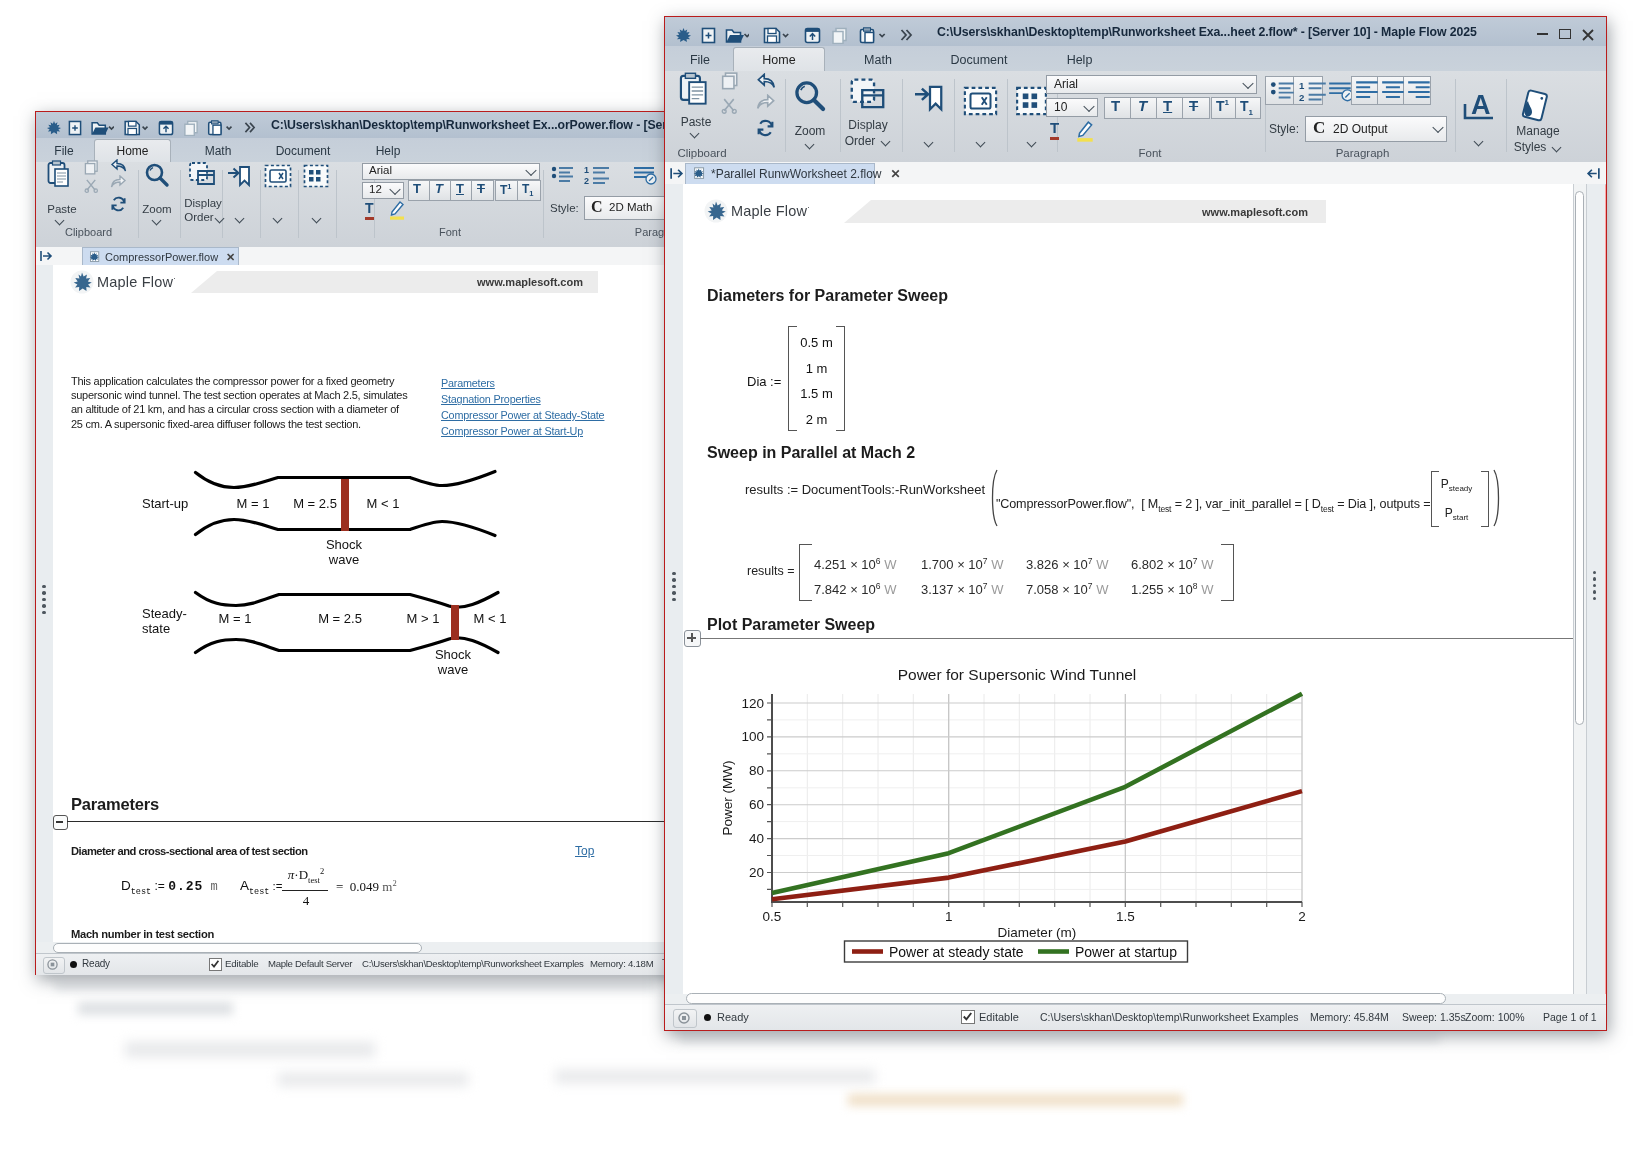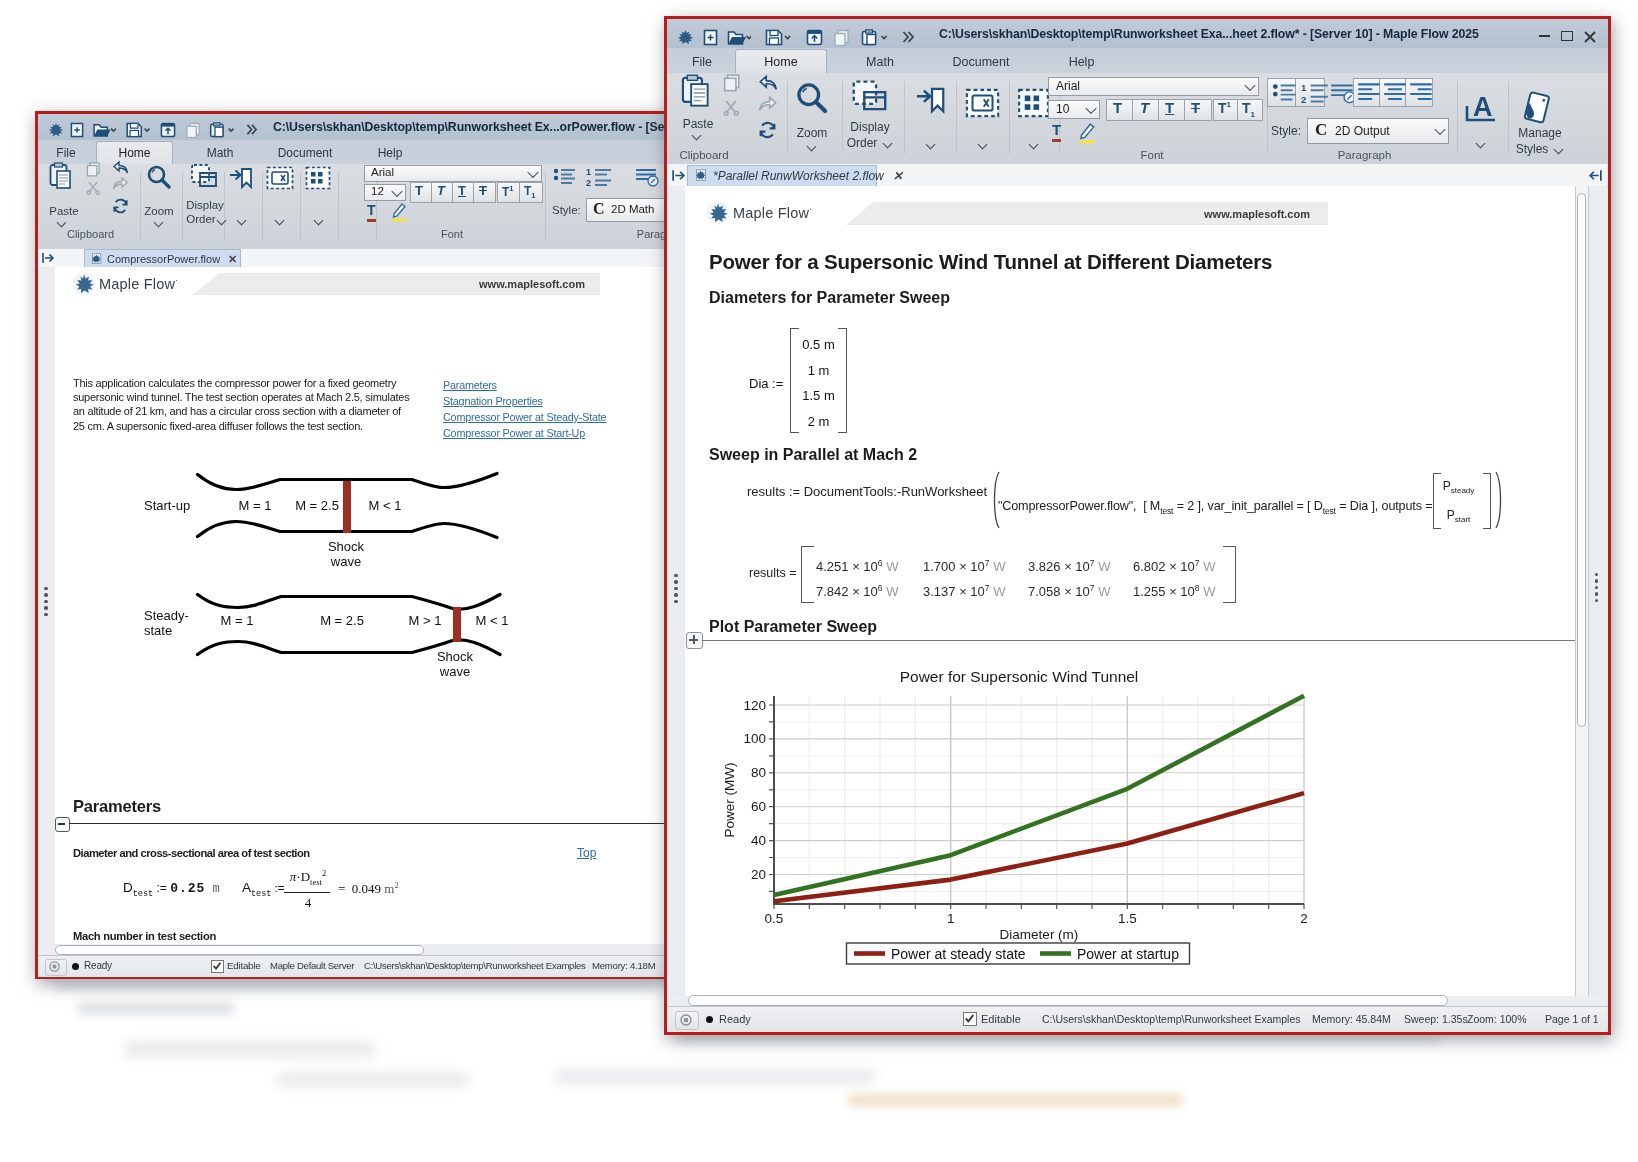--- a/index.html
+++ b/index.html
@@ -1,18 +1,18 @@
 <!DOCTYPE html>
 <html><head>
 <meta charset="utf-8">
 <style>
 html,body{margin:0;padding:0;}
 body{width:1638px;height:1162px;background:#fff;position:relative;overflow:hidden;
   font-family:"Liberation Sans",sans-serif;}
-.win{position:absolute;background:#fef9c3;border:3px solid #b91c1c;box-shadow:2px 5px 16px rgba(60,70,80,.5);}
+.win{position:absolute;background:#fca5a5;border:1px solid #b91c1c;box-shadow:2px 5px 16px rgba(60,70,80,.5);}
 .titlebar{position:absolute;left:0;right:0;top:0;background:linear-gradient(#c0cbd8,#b3c0cf);}
 .titletxt{position:absolute;font-weight:bold;color:#16283c;white-space:nowrap;}
 .menurow{position:absolute;left:0;right:0;background:linear-gradient(#c5ced9,#c9d2db);}
 .menutab{position:absolute;color:#2a3844;text-align:center;}
 .hometab{position:absolute;background:linear-gradient(#e9ebee,#dfe3e7);border:1px solid #a8b1ba;border-bottom:none;border-radius:3px 3px 0 0;text-align:center;color:#222;}
 .ribbon{position:absolute;left:0;right:0;background:linear-gradient(#dadee2,#cdd2d8);border-bottom:1px solid #aab2ba;}
 .rsep{position:absolute;width:1px;background:#bdc4cb;}
 .glabel{position:absolute;text-align:center;color:#49525c;white-space:nowrap;}
 .btxt{position:absolute;text-align:center;color:#333c44;white-space:nowrap;}
 .tabbar{position:absolute;left:0;right:0;background:#f4f5f6;border-bottom:1px solid #c8cdd2;}
@@ -526,39 +526,38 @@
   <div style="position:absolute;left:4px;top:149px;width:15px;height:15px;">
     <svg width="15" height="15" viewBox="0 0 14 14">
         <path d="M2 2 V12 M4 7 H12 M8.5 3.5 L12 7 L8.5 10.5" fill="none" stroke="#1f4e79" stroke-width="1.6"></path>
       </svg>
   </div>
   <div class="abs" style="left:921px;top:149px;width:15px;height:15px;">
     <svg width="15" height="15" viewBox="0 0 14 14">
         <path d="M12 2 V12 M2 7 H10 M5.5 3.5 L2 7 L5.5 10.5" fill="none" stroke="#1f4e79" stroke-width="1.6"></path>
       </svg>
   </div>
-  <div class="doctab" style="left:20px;top:146px;width:188px;height:21px;font-size:12px;line-height:21px;font-style:italic;">
+  <div class="doctab" style="left:20px;top:146px;width:188px;height:21px;font-size:12px;line-height:21px;">
     <svg style="vertical-align:-2px;margin:0 5px 0 7px;" width="13" height="13" viewBox="0 0 16 16">
         <rect x="2" y="1" width="11" height="13" fill="#fff" stroke="#8899a6" stroke-width="1.2"></rect>
         <path d="M8.5 4 L9.6 6.6 L12 5.2 L11.3 7.9 L14 7.5 L12.4 9.8 L15 10.5 L12.5 11.8 L13.8 14 L10.9 13.6 L11 16 L8.5 14.2 L6 16 L6.1 13.6 L3.2 14 L4.5 11.8 L2 10.5 L4.6 9.8 L3.2 7.5 L5.9 7.9 L5.2 5.2 L7.4 6.6 Z" fill="#2a5d8a" transform="translate(-1,-2) scale(0.95)"></path>
       </svg>*Parallel RunwWorksheet 2.flow<span style="margin-left:9px;color:#444;font-weight:bold;">✕</span>
   </div>
 
   <div class="gutter" style="left:0;top:167px;width:18px;height:810px;"></div>
   <div class="canvas" style="left:18px;top:167px;width:891px;height:810px;" id="canvas2">
 
     <svg class="icon" style="left:21px;top:15px;" width="24" height="24" viewBox="0 0 24 24">
         <circle cx="12" cy="12" r="11.5" fill="#f2f4f5"></circle>
         <path d="M12 2.5 L13.6 6.5 L17 4.6 L16.1 8.6 L20.2 8 L17.8 11.4 L21.8 12.4 L18.1 14.4 L20.5 17.6 L16.3 17.1 L16.5 21 L12.7 18.4 L9 21 L9.2 17.1 L5.1 17.6 L7.4 14.4 L3.7 12.4 L7.7 11.4 L5.3 8 L9.4 8.6 L8.5 4.6 L11 6.5 Z" fill="#38678f"></path>
       </svg>
     <div class="abs" style="left:48px;top:19px;font-size:14.5px;color:#3a3f45;letter-spacing:.2px;">Maple Flow<span style="font-size:8px;vertical-align:6px;">·</span></div>
     <div class="abs" style="left:161px;top:16px;width:482px;height:23px;background:#ececec;clip-path:polygon(27px 0,100% 0,100% 100%,0 100%);"></div>
     <div class="abs" style="left:480px;top:22px;width:145px;text-align:right;font-size:11px;font-weight:bold;color:#3a3a3a;">www.maplesoft.com</div>
 
-    <div class="abs" style="left:24px;top:64px;font-size:20.5px;font-weight:600;color:#1c1c1c;letter-spacing:-0.2px;">Power for a Supersonic Wind Tunnel at Different Diameters</div>
     <div class="abs" style="left:24px;top:103px;font-size:16px;font-weight:600;color:#1c1c1c;">Diameters for Parameter Sweep</div>
 
     <div class="abs" style="left:64px;top:190px;font-size:13px;color:#111;">Dia := </div>
     <div class="abs" style="left:105px;top:142px;width:8px;height:103px;border:1.4px solid #555;border-right:none;"></div>
     <div class="abs" style="left:153px;top:142px;width:8px;height:103px;border:1.4px solid #555;border-left:none;"></div>
     <div class="abs" style="left:113px;top:146px;width:41px;text-align:center;font-size:13px;color:#111;line-height:25.7px;">0.5 m<br>1 m<br>1.5 m<br>2 m</div>
     <div class="abs" style="left:24px;top:260px;font-size:16px;font-weight:600;color:#1c1c1c;">Sweep in Parallel at Mach 2</div>
 
     <div class="abs" style="left:62px;top:298px;font-size:13px;color:#222;">results := DocumentTools:-RunWorksheet</div>
     <svg class="icon" style="left:304px;top:284px;" width="12" height="60" viewBox="0 0 12 60">

